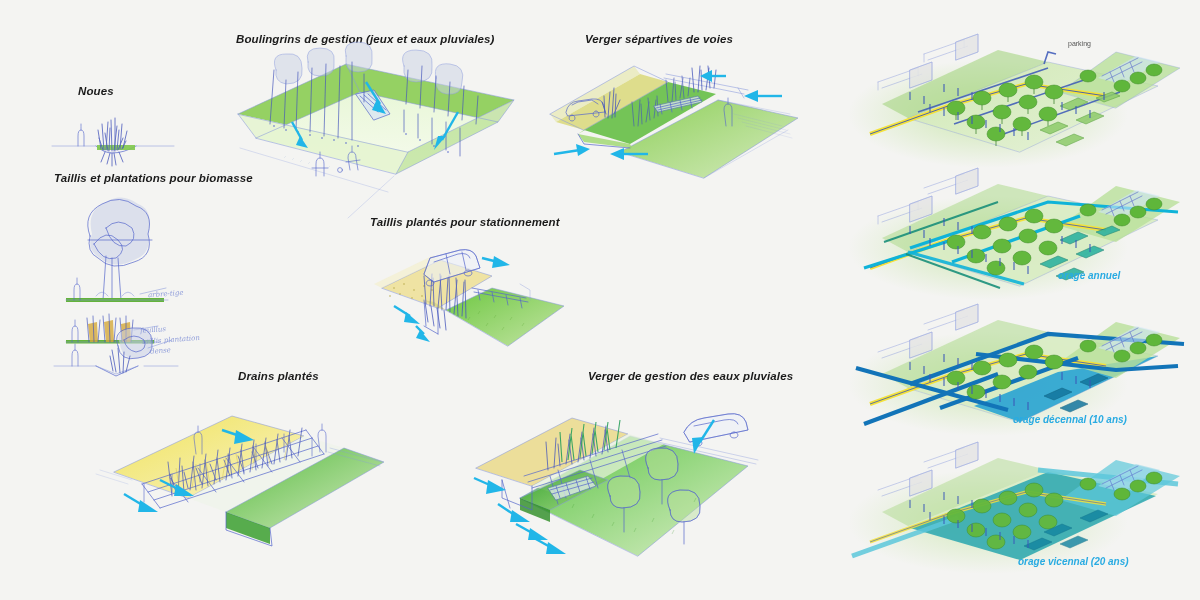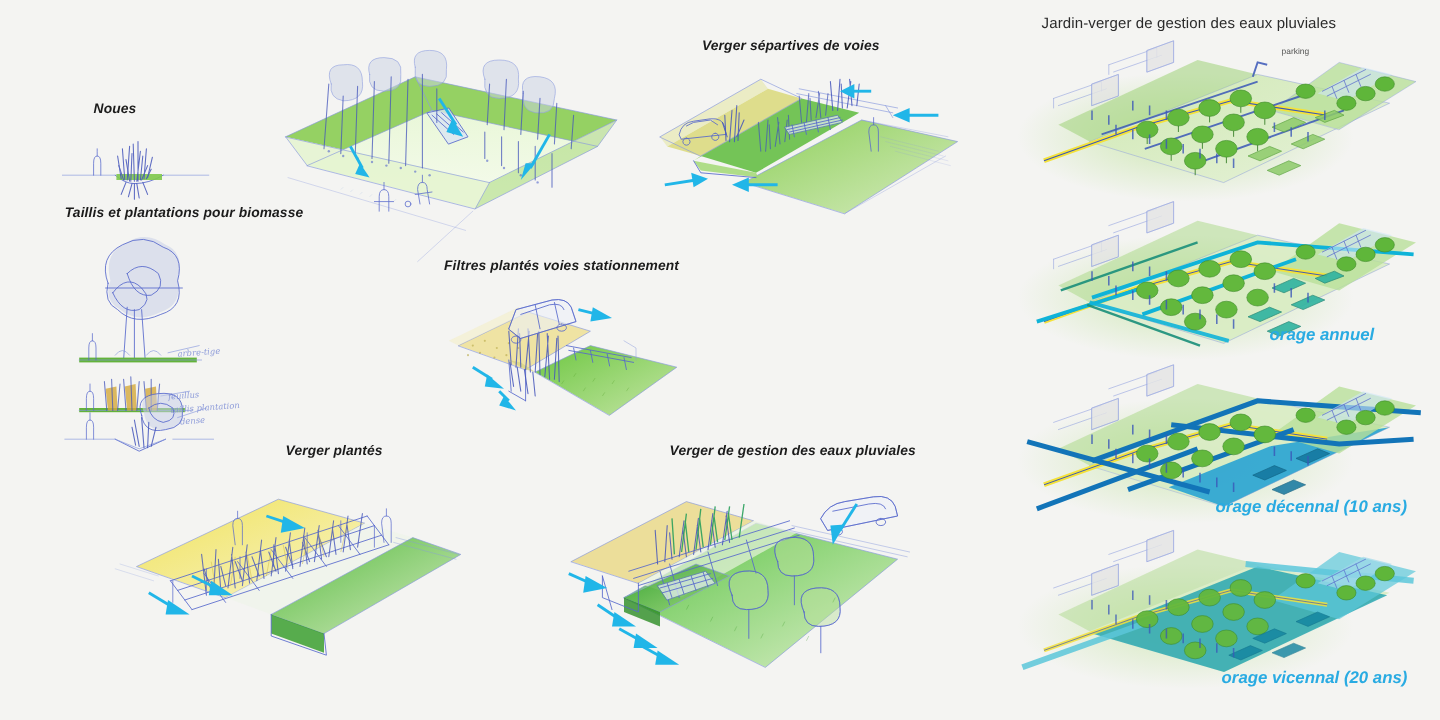--- a/index.html
+++ b/index.html
@@ -19,21 +19,21 @@
     letter-spacing:.1px;white-space:nowrap;
   }
   .ttl-plain{
     position:absolute;
     font-size:12.5px;color:#2a2a2a;
     white-space:nowrap;letter-spacing:.1px;
   }
   .storm-lbl{
     position:absolute;
     font-style:italic;font-weight:bold;
-    font-size:14px;color:#29abe2;white-space:nowrap;
+    font-size:10px;color:#29abe2;white-space:nowrap;
   }
   .mini-lbl{
     position:absolute;font-size:7px;color:#555;white-space:nowrap;
   }
   .hand{
     position:absolute;color:#7f8fd6;
     font-family:"DejaVu Serif",serif;font-style:italic;
     font-size:7px;opacity:.85;white-space:nowrap;
     transform:rotate(-4deg);
   }
@@ -139,20 +139,21 @@
       </g>
       <path class="ink-l" d="M100 26 L124 18"></path>
     </svg>
   </div>
 
   <div class="hand" style="left:148px;top:290px;">arbre-tige</div>
   <div class="hand" style="left:140px;top:326px;">feuillus</div>
   <div class="hand" style="left:142px;top:336px;">taillis plantation</div>
   <div class="hand" style="left:150px;top:347px;">dense</div>
 
+  <div class="ttl" style="left:236px;top:33px;">Boulingrins de gestion (jeux et eaux pluviales)</div>
 
   <div class="panel" style="left:228px;top:52px;">
     <svg width="300" height="170" viewBox="0 0 300 170">
       <defs>
         <linearGradient id="bowlg" x1="0" y1="0" x2="0" y2="1">
           <stop offset="0%" stop-color="#e9f7d8"></stop>
             <stop offset="100%" stop-color="#f6fbee"></stop>
         </linearGradient>
       </defs>
 
@@ -309,21 +310,21 @@
         <path class="arrow-s" d="M6 102 L32 98"></path>
         <path class="arrow" d="M28 92 L42 97 L30 104 Z"></path>
       </g>
       <g>
         <path class="arrow-s" d="M100 102 L72 102"></path>
         <path class="arrow" d="M76 96 L62 102 L76 108 Z"></path>
       </g>
     </svg>
   </div>
 
-  <div class="ttl" style="left:370px;top:216px;">Filtres plantés voies stationnement</div>
+  <div class="ttl" style="left:370px;top:216px;">Taillis plantés pour stationnement</div>
 
   <div class="panel" style="left:368px;top:240px;">
     <svg width="200" height="130" viewBox="0 0 200 130">
       <defs>
         <linearGradient id="fgr" x1="0" y1="0" x2="1" y2="1">
           <stop offset="0%" stop-color="#5ec22d"></stop>
             <stop offset="100%" stop-color="#bfe39c"></stop>
         </linearGradient>
       </defs>
 
@@ -383,21 +384,21 @@
         <path class="arrow-s" d="M26 66 L42 76"></path>
         <path class="arrow" d="M38 72 L52 84 L36 82 Z"></path>
       </g>
       <g>
         <path class="arrow-s" d="M48 86 L56 94"></path>
         <path class="arrow" d="M52 90 L62 102 L48 98 Z"></path>
       </g>
     </svg>
   </div>
 
-  <div class="ttl" style="left:238px;top:370px;">Verger plantés</div>
+  <div class="ttl" style="left:238px;top:370px;">Drains plantés</div>
 
   <div class="panel" style="left:92px;top:392px;">
     <svg width="300" height="190" viewBox="0 0 300 190">
       <defs>
         <linearGradient id="dyell" x1="0" y1="0" x2="1" y2="1">
           <stop offset="0%" stop-color="#f0e14b"></stop>
             <stop offset="100%" stop-color="#f8f3c4"></stop>
         </linearGradient>
         <linearGradient id="dgreen" x1="0" y1="0" x2="1" y2="1">
           <stop offset="0%" stop-color="#45b52b"></stop>
@@ -461,21 +462,21 @@
       <g>
         <path class="arrow-s" d="M32 102 L52 114"></path>
         <path class="arrow" d="M48 108 L66 120 L46 120 Z"></path>
       </g>
       <g>
         <path class="arrow-s" d="M118 128 L96 146" opacity="0"></path>
       </g>
     </svg>
   </div>
 
-  <div class="ttl" style="left:558px;top:370px;text-align:center;">Verger de gestion des eaux pluviales</div>
+  <div class="ttl" style="left:588px;top:370px;text-align:center;">Verger de gestion des eaux pluviales</div>
 
   <div class="panel" style="left:462px;top:392px;">
     <svg width="300" height="190" viewBox="0 0 300 190">
       <defs>
         <linearGradient id="vgr" x1="0" y1="0" x2="1" y2="1">
           <stop offset="0%" stop-color="#46bd2e"></stop>
             <stop offset="100%" stop-color="#d9eec3"></stop>
         </linearGradient>
         <linearGradient id="vgr2" x1="0" y1="0" x2="1" y2="1">
           <stop offset="0%" stop-color="#2f9e2a"></stop>
@@ -568,21 +569,20 @@
         <path class="arrow-s" d="M54 132 L72 142"></path>
         <path class="arrow" d="M68 136 L86 148 L66 148 Z"></path>
       </g>
       <g>
         <path class="arrow-s" d="M72 146 L90 156"></path>
         <path class="arrow" d="M86 150 L104 162 L84 162 Z"></path>
       </g>
     </svg>
   </div>
 
-  <div class="ttl-plain" style="left:868px;top:12px;">Jardin-verger de gestion des eaux pluviales</div>
 
   <div class="panel" style="left:848px;top:34px;">
     <svg width="352" height="140" viewBox="0 0 352 140">
       <defs>
         <radialGradient id="halo1" cx="50%" cy="50%" r="50%">
           <stop offset="0%" stop-color="#bfe39a" stop-opacity=".75"></stop>
           <stop offset="100%" stop-color="#bfe39a" stop-opacity="0"></stop>
         </radialGradient>
         <linearGradient id="jgr" x1="0" y1="0" x2="1" y2="1">
           <stop offset="0%" stop-color="#cfe8b2"></stop>

